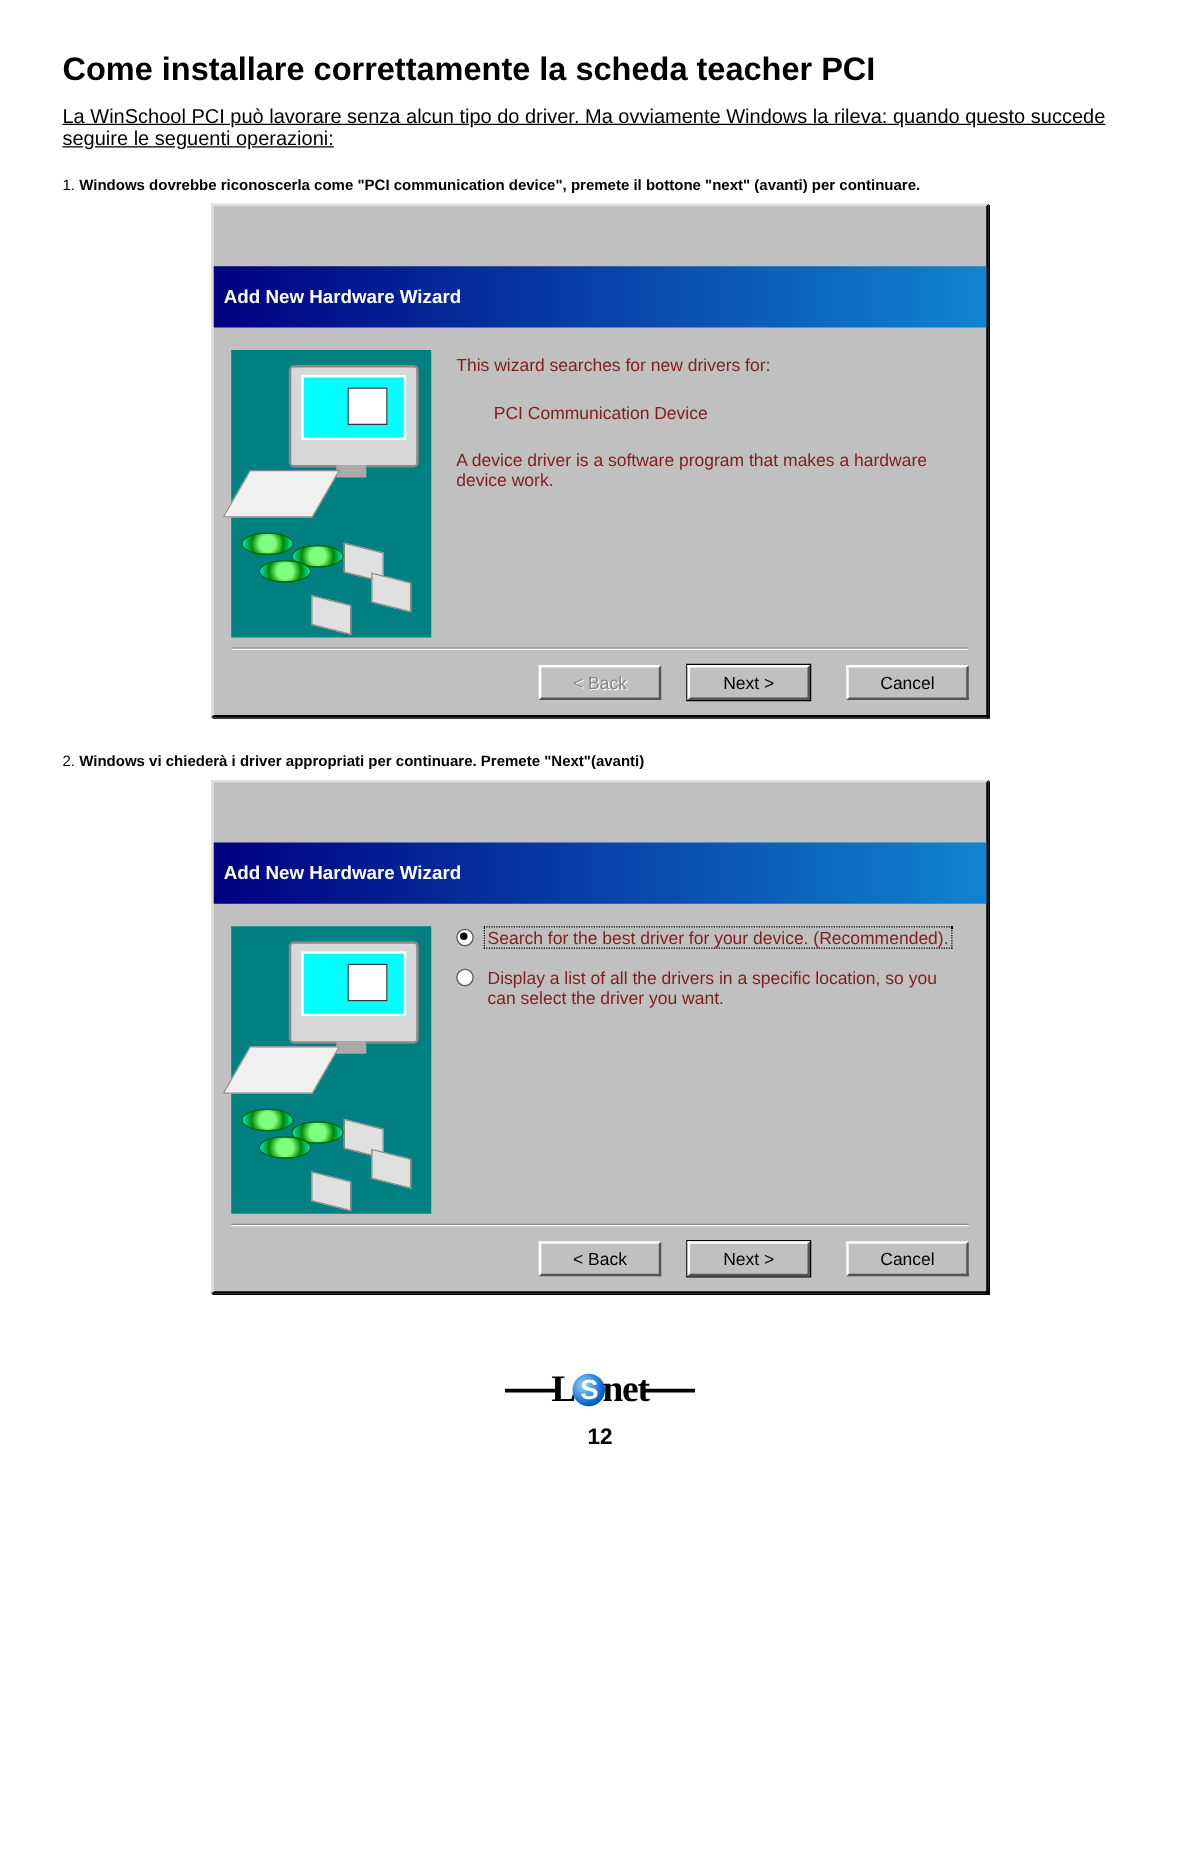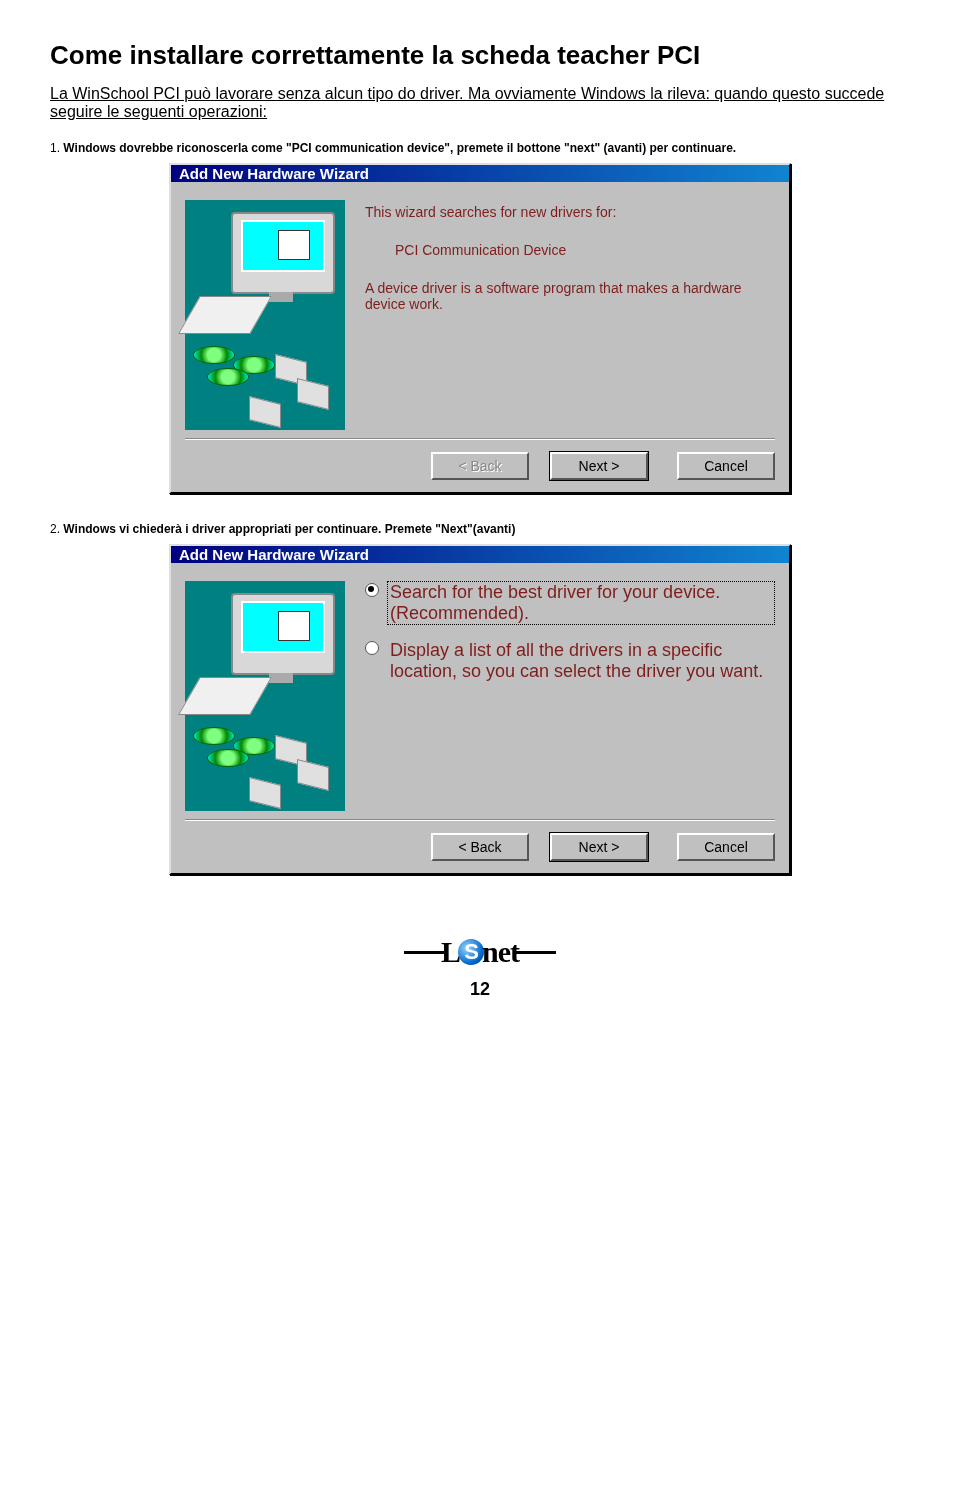--- a/index.html
+++ b/index.html
@@ -23,24 +23,25 @@
     width:618px;
     margin:6px auto 28px;
     background:#c0c0c0;
     border:2px solid #000;
     border-top-color:#dfdfdf;border-left-color:#dfdfdf;
     box-shadow:1px 1px 0 #000;
   }
   .titlebar{
     background:linear-gradient(to right,#000080,#1084d0);
     color:#fff;
-    padding:0 8px;
+    padding:16px 8px;
     font-weight:bold;
     font-size:15px;
     font-family:"MS Sans Serif",Tahoma,Arial;
+    margin-top:48px;
   }
   .wizbody{
     display:flex;
     padding:18px 14px 8px;
   }
   .sidepic{
     width:160px;height:230px;
     background:#008080;
     position:relative;
     flex-shrink:0;
@@ -74,21 +75,21 @@
     transform:skewY(14deg);
   }
   .f1{left:90px;top:158px}
   .f2{left:112px;top:182px}
   .f3{left:64px;top:200px}
   .wiztext{
     flex:1;padding-left:20px;font-family:"MS Sans Serif",Tahoma,Arial;
     font-size:14px;color:#7f1d1d;
   }
   .wiztext p{margin:4px 0 22px;}
-  .radiogroup{font-size:18px;}
+  .radiogroup{font-size:14px;}
   .radio-row{display:flex;align-items:flex-start;margin-bottom:14px;}
   .radio-dot{
     width:12px;height:12px;border-radius:50%;background:#fff;border:1px solid #555;
     margin-right:8px;margin-top:2px;flex-shrink:0;position:relative;
   }
   .radio-dot.sel::after{
     content:"";position:absolute;top:2px;left:2px;width:6px;height:6px;border-radius:50%;background:#000;
   }
   .radio-label{border:1px dotted transparent;padding:0 2px;}
   .radio-label.foc{border-color:#000;}

